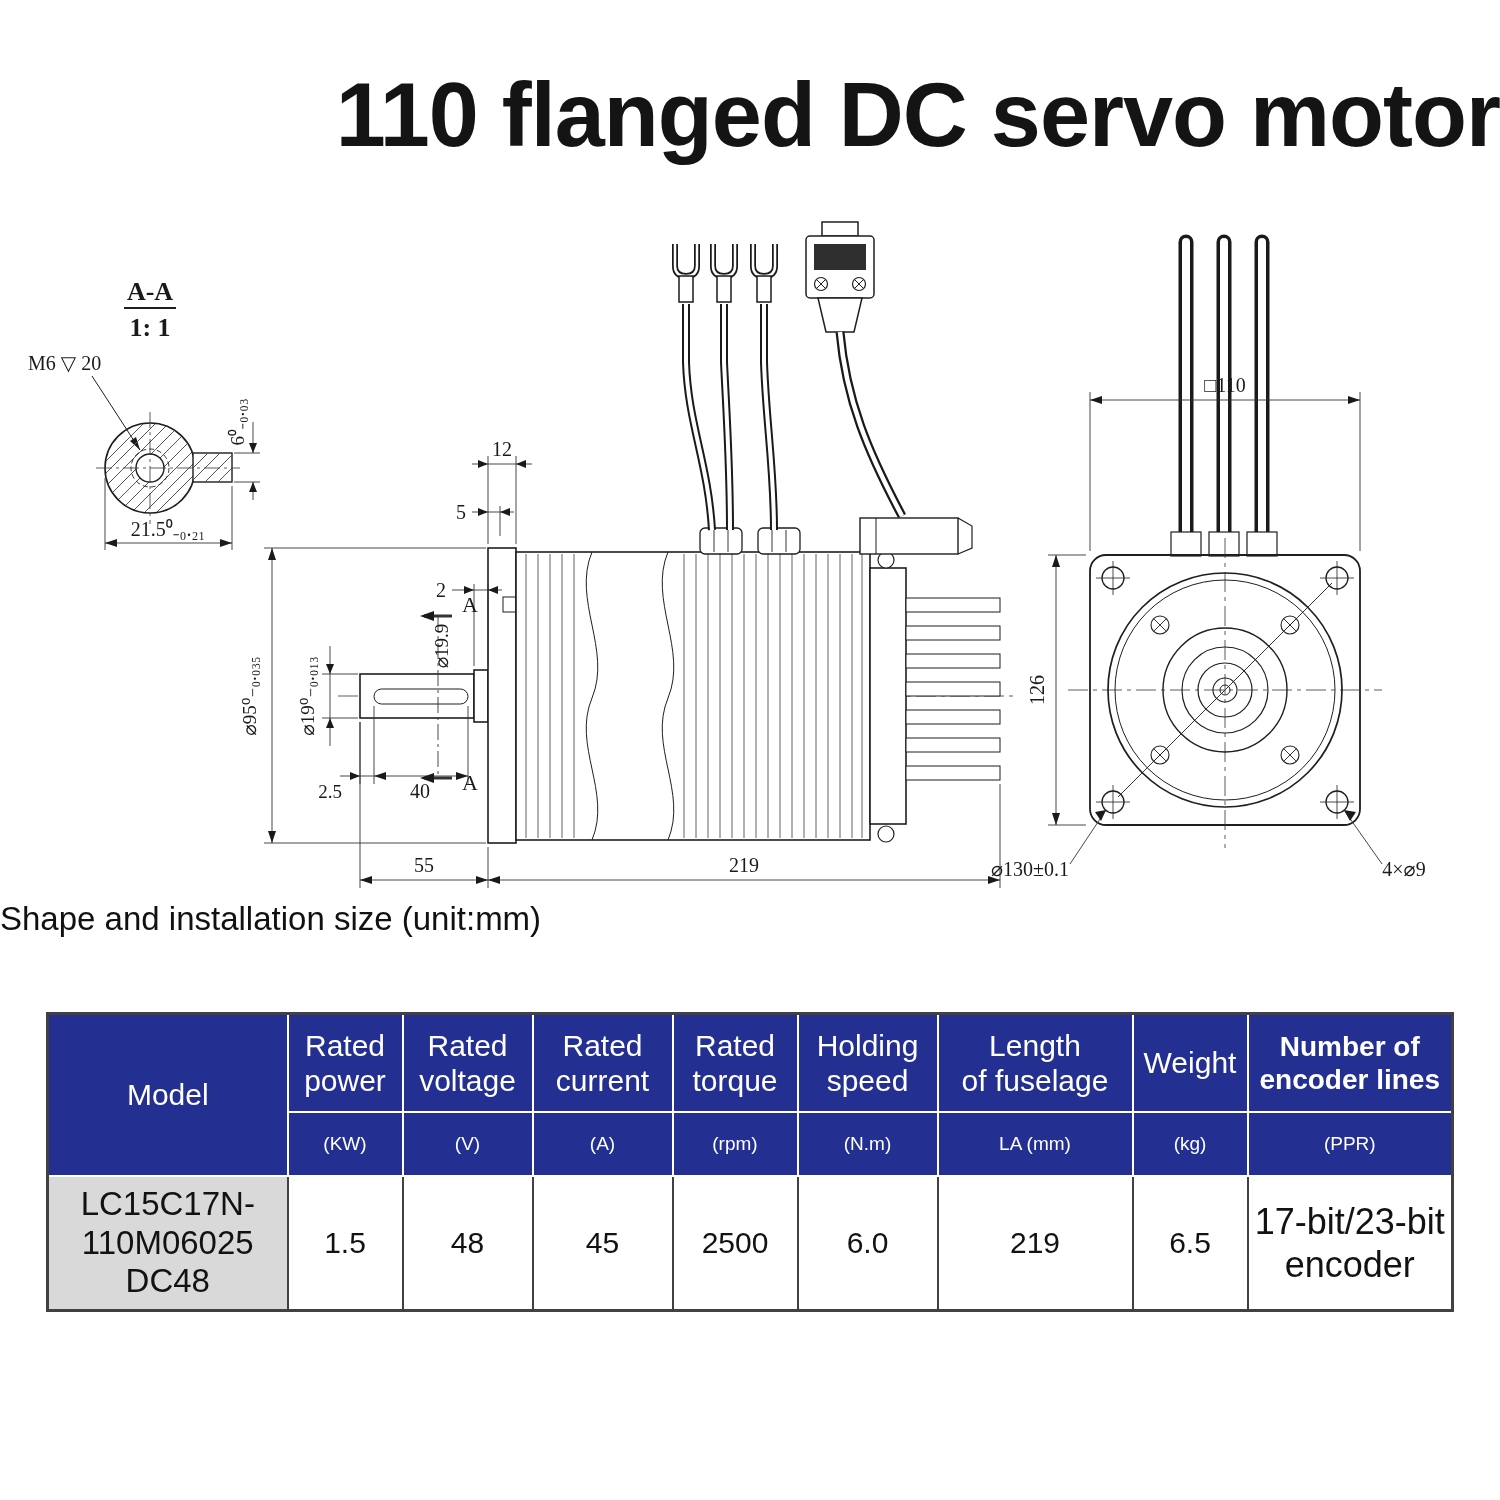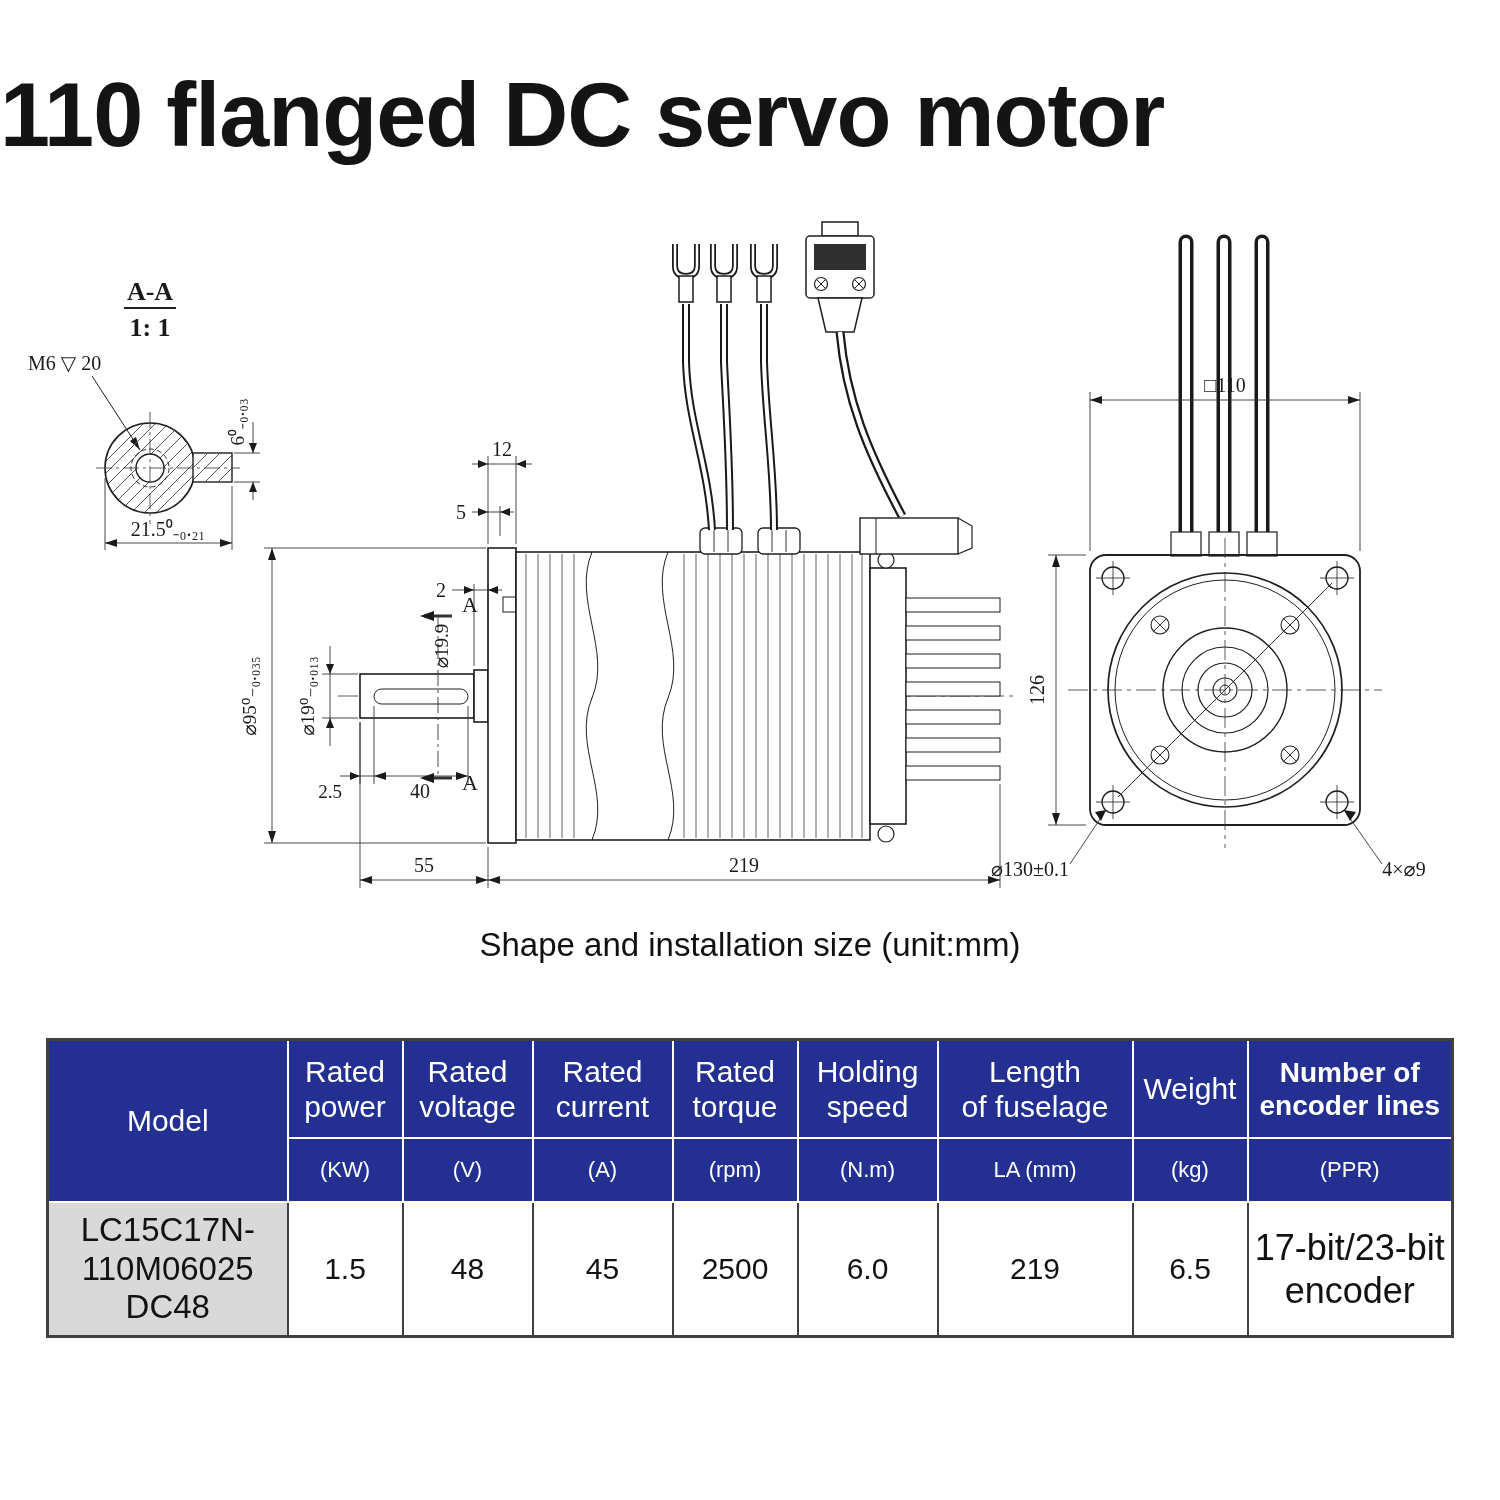--- a/index.html
+++ b/index.html
@@ -1,26 +1,26 @@
 <!DOCTYPE html>
 <html style="--header_bg: #232f91; --header_text: #ffffff; --model_cell_bg: #d9d9d9; --border: #414141;"><head>
 <meta charset="utf-8">
 <style>
   html,body{margin:0;padding:0;background:#ffffff;}
   body{width:1500px;height:1500px;font-family:"Liberation Sans",sans-serif;color:#161616;overflow:hidden;}
-  .page-title{padding-top:70px;text-align:left;font-size:90px;font-weight:bold;letter-spacing:-1px;line-height:1;color:#141414;}
+  .page-title{padding-top:70px;text-align:right;font-size:90px;font-weight:bold;letter-spacing:-1px;line-height:1;color:#141414;}
   svg{display:block;margin:40px auto 0 auto;}
   svg text{font-family:"Liberation Serif",serif;fill:#1a1a1a;}
-  .caption{margin-top:26px;text-align:center;font-size:33px;color:#111111;}
+  .caption{text-align:left;font-size:33px;color:#111111;}
   .spec-table{width:1405px;margin:74px auto 0 auto;border-collapse:collapse;border:3px solid var(--border,#414141);table-layout:fixed;}
   .spec-table th{background:var(--header_bg,#232f91);color:var(--header_text,#ffffff);border:2px solid #ffffff;font-weight:normal;font-size:30px;line-height:1.18;padding:2px;}
   .spec-table td{border:2px solid var(--border,#414141);font-size:30px;text-align:center;color:#121212;background:#ffffff;padding:2px;}
   .spec-table td.model-cell{background:var(--model_cell_bg,#d9d9d9);font-size:33px;line-height:1.18;}
   .spec-table .h-row1 th{height:92px;}
-  .spec-table .h-row2 th{height:58px;font-size:22px;}
+  .spec-table .h-row2 th{height:58px;font-size:19px;}
   .spec-table .d-row td{height:128px;}
   .spec-table th.encoder-h{font-size:28px;font-weight:bold;}
   .spec-table td.encoder-c{font-size:36px;line-height:1.2;}
   .dimtxt{font-size:20px;}
   .dimtxt-s{font-size:19px;}
   .sec-txt{font-size:26px;font-weight:bold;}
   .mark-txt{font-size:22px;}
 </style>
 </head>
 <body>

